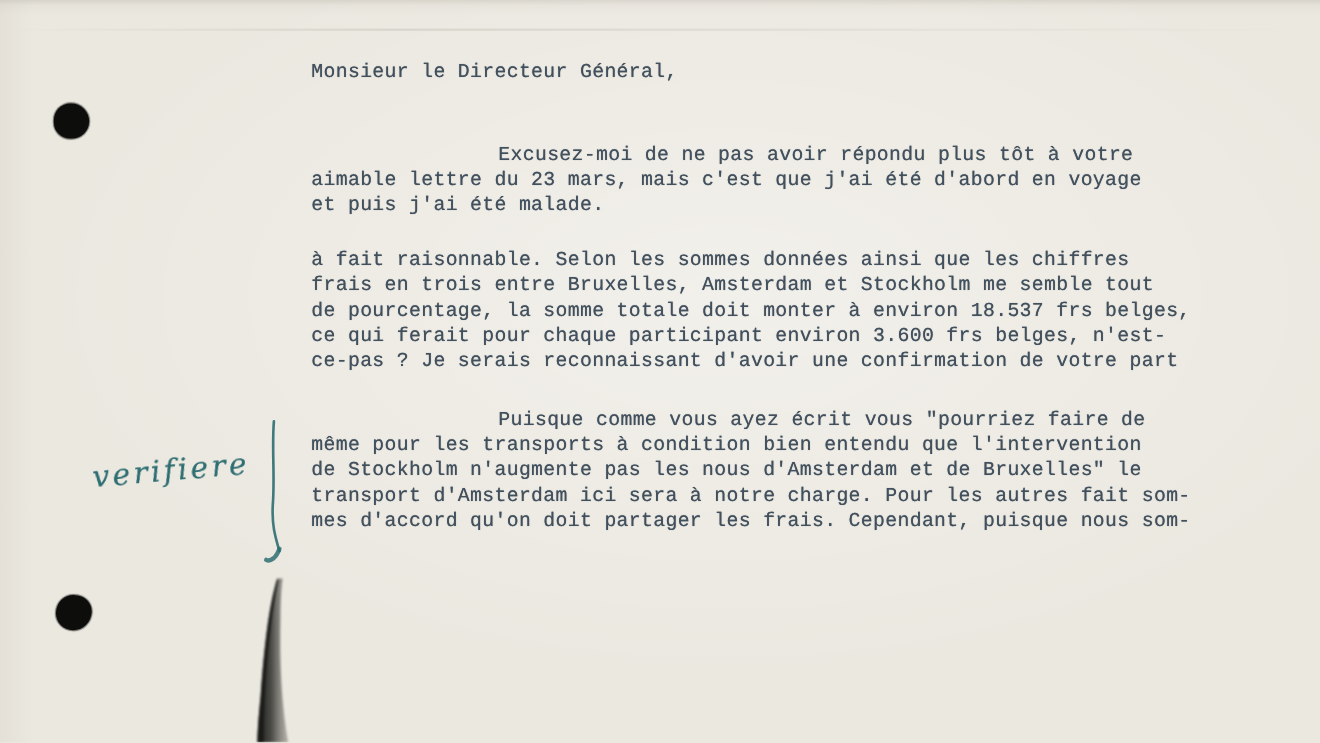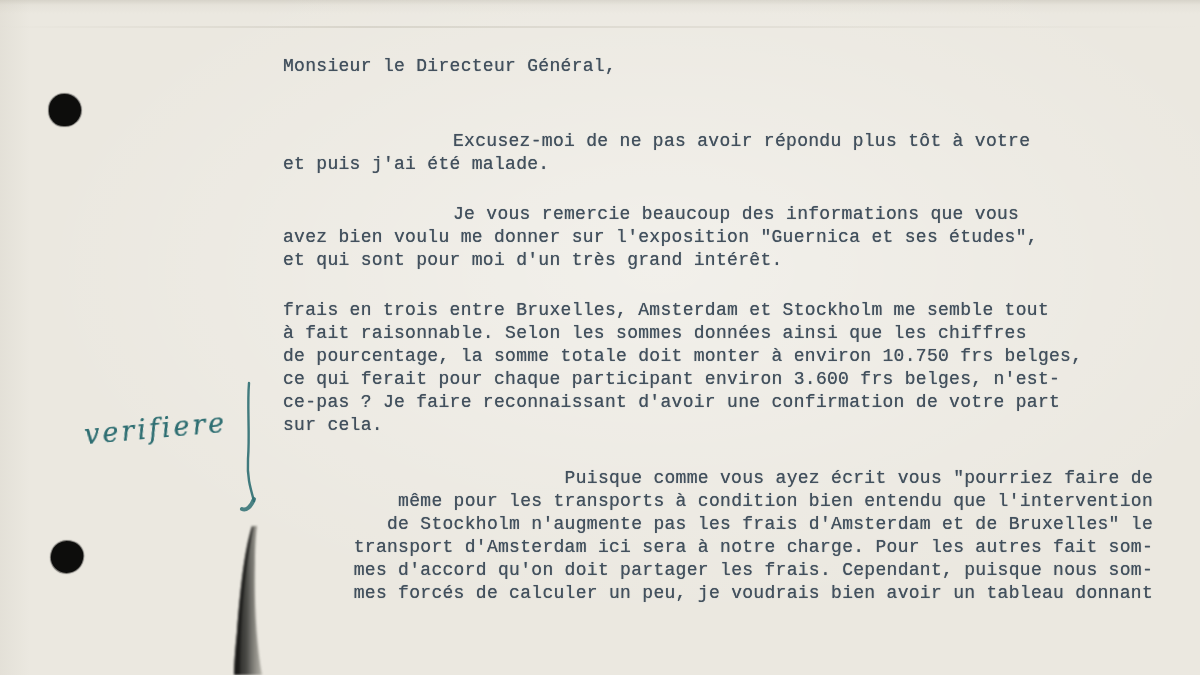--- a/index.html
+++ b/index.html
@@ -23,21 +23,21 @@
   }
   .content{
     position:absolute;left:283px;top:55px;width:870px;
     color:#42505d;
     font-size:18px;line-height:23px;letter-spacing:0.3px;
     text-shadow:0 0 0.7px rgba(62,77,90,0.85);
   }
   .salutation{margin:0 0 52px 0;}
   .para{margin:27px 0 0 0;}
   .para.first{margin-top:4px;}
-  .para.last{margin-top:30px;text-align:right;}
+  .para.last{margin-top:30px;}
   .line{white-space:pre;}
   .line.indent{padding-left:170px;}
   .punch-hole{
     position:absolute;width:32px;height:32px;background:#0d0d0c;
     border-radius:48% 52% 50% 47%;
     box-shadow:0 0 1px 1px rgba(13,13,12,0.55);
   }
   .hole-top{left:49px;top:94px;}
   .hole-bottom{left:51px;top:541px;transform:rotate(12deg);border-radius:50% 46% 53% 49%;}
   .handwritten{
@@ -59,45 +59,39 @@
 <div class="crease"></div>
 
 <div class="punch-hole hole-top"></div>
 <div class="punch-hole hole-bottom"></div>
 
 <div class="content">
   <div class="salutation line">Monsieur le Directeur Général,</div>
 
   <div class="para first">
     <div class="line indent">Excusez-moi de ne pas avoir répondu plus tôt à votre</div>
+    <div class="line">aimable lettre du 23 mars, mais c'est que j'ai été d'abord en voyage</div>
     <div class="line">et puis j'ai été malade.</div>
   </div>
 
-  <div class="para">
-    <div class="line indent">Je vous remercie beaucoup des informations que vous</div>
-    <div class="line">avez bien voulu me donner sur l'exposition "Guernica et ses études",</div>
-    <div class="line">et qui sont pour moi d'un très grand intérêt.</div>
-  </div>
 
   <div class="para">
+    <div class="line">à fait raisonnable. Selon les sommes données ainsi que les chiffres</div>
     <div class="line">frais en trois entre Bruxelles, Amsterdam et Stockholm me semble tout</div>
-    <div class="line">à fait raisonnable. Selon les sommes données ainsi que les chiffres</div>
-    <div class="line">de pourcentage, la somme totale doit monter à environ 10.750 frs belges,</div>
+    <div class="line">de pourcentage, la somme totale doit monter à environ 18.537 frs belges,</div>
     <div class="line">ce qui ferait pour chaque participant environ 3.600 frs belges, n'est-</div>
-    <div class="line">ce-pas ? Je faire reconnaissant d'avoir une confirmation de votre part</div>
-    <div class="line">sur cela.</div>
+    <div class="line">ce-pas ? Je serais reconnaissant d'avoir une confirmation de votre part</div>
   </div>
 
   <div class="para last">
     <div class="line indent">Puisque comme vous ayez écrit vous "pourriez faire de</div>
     <div class="line">même pour les transports à condition bien entendu que l'intervention</div>
-    <div class="line">de Stockholm n'augmente pas les frais d'Amsterdam et de Bruxelles" le</div>
+    <div class="line">de Stockholm n'augmente pas les nous d'Amsterdam et de Bruxelles" le</div>
     <div class="line">transport d'Amsterdam ici sera à notre charge. Pour les autres fait som-</div>
     <div class="line">mes d'accord qu'on doit partager les frais. Cependant, puisque nous som-</div>
-    <div class="line">mes forcés de calculer un peu, je voudrais bien avoir un tableau donnant</div>
   </div>
 </div>
 
 <div class="handwritten">verifiere</div>
 
 <svg class="bracket-svg" width="24" height="134" viewBox="0 0 24 134">
   <path d="M 11,2 C 9,26 12,52 10,78 C 9,96 12,106 16,120" fill="none" stroke="#2e6e72" stroke-width="2.4" stroke-linecap="round" opacity="0.9"></path>
   <path d="M 16,118 C 13,126 8,130 4,128" fill="none" stroke="#2e6e72" stroke-width="4" stroke-linecap="round" opacity="0.85"></path>
 </svg>
 

